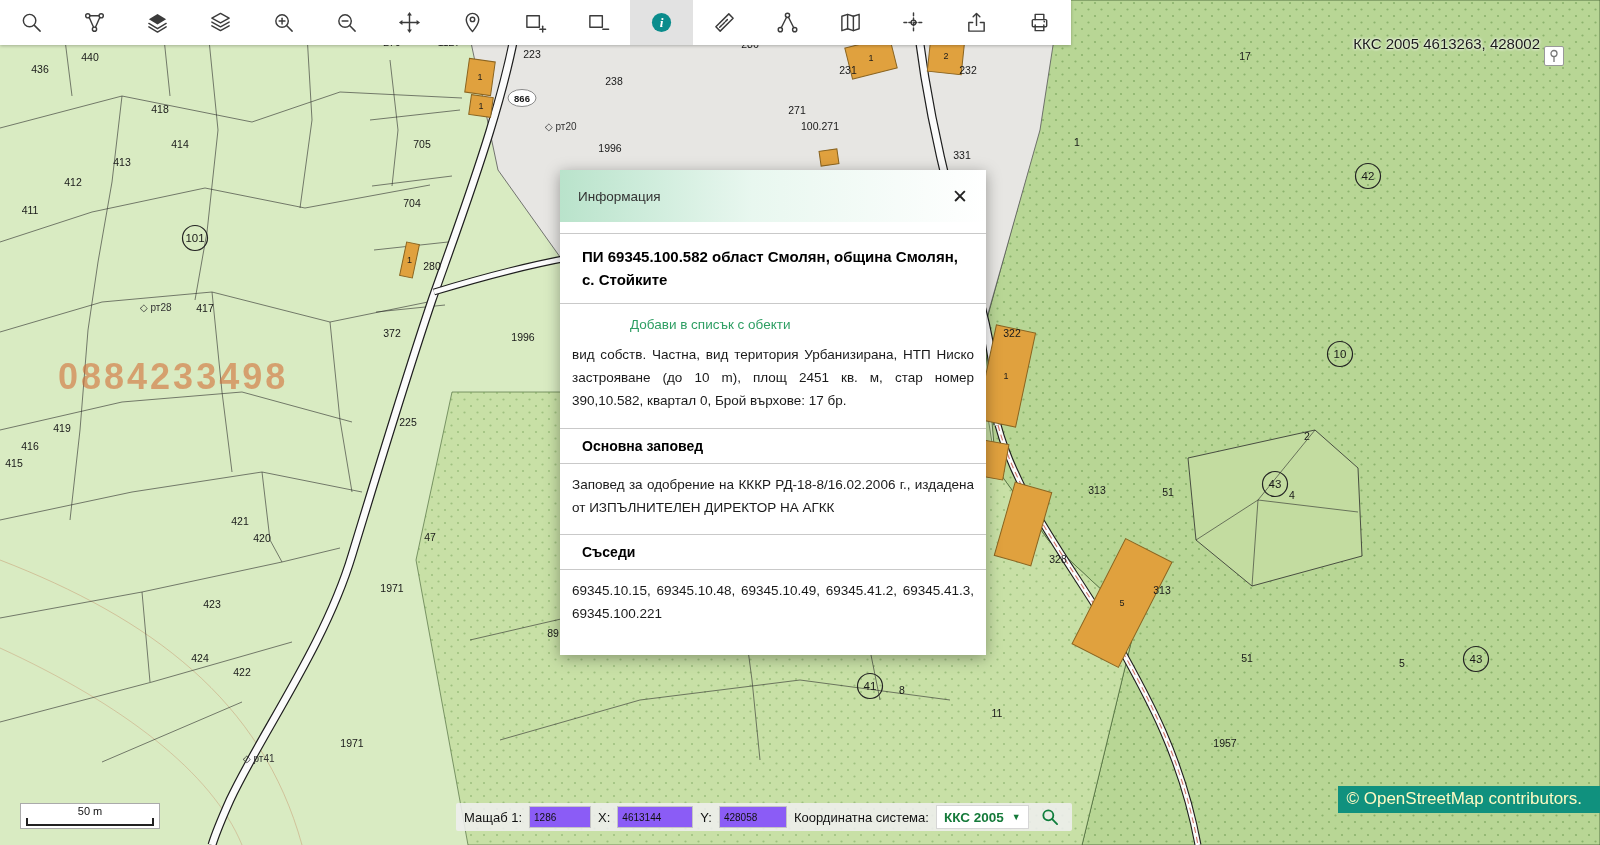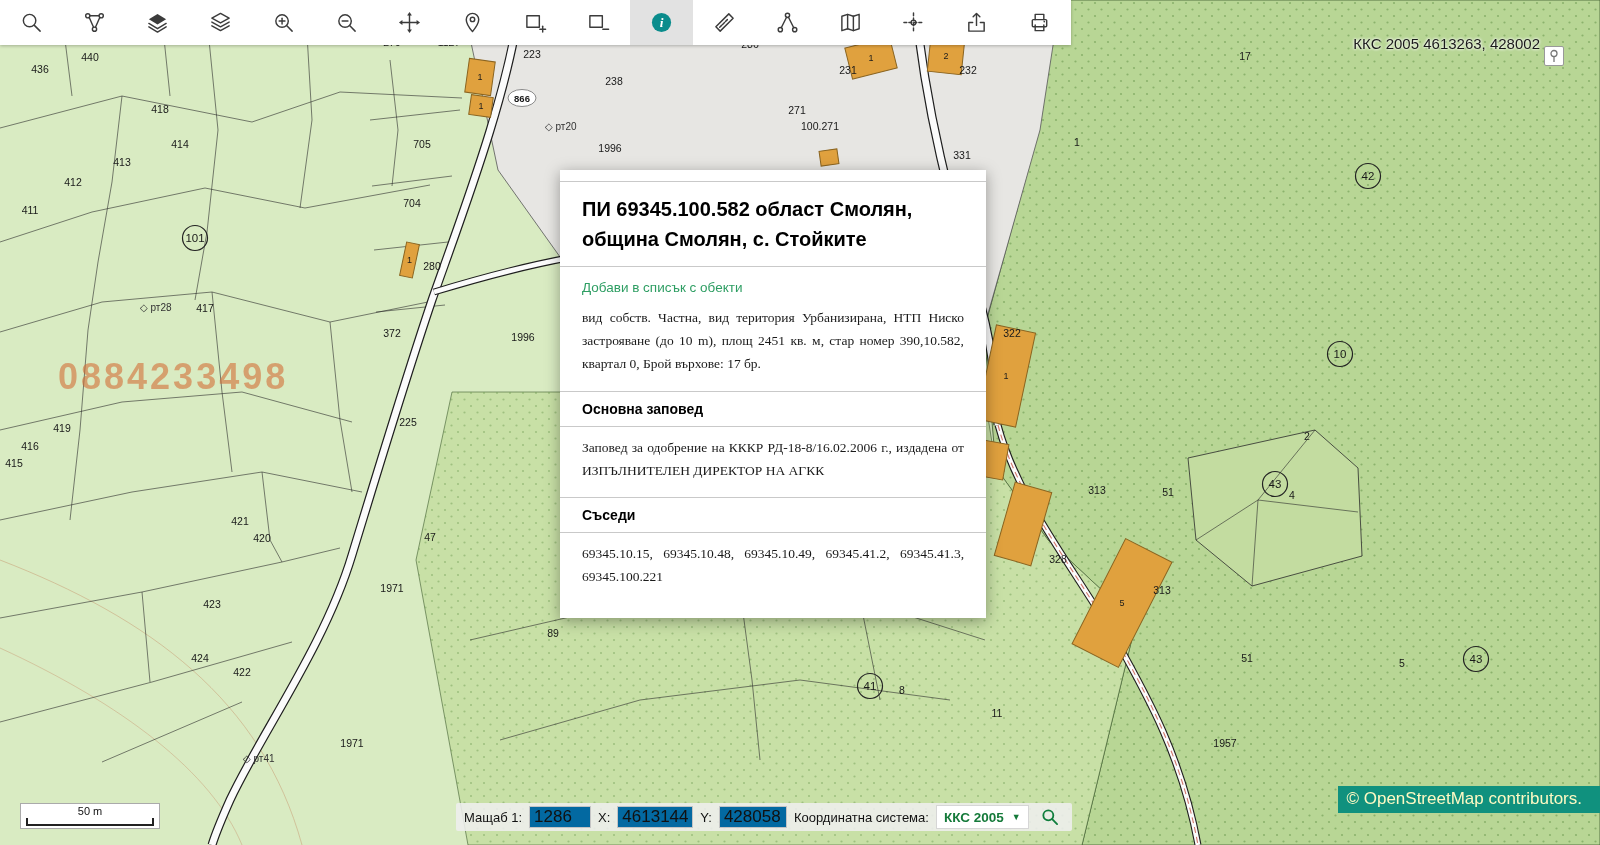--- a/index.html
+++ b/index.html
@@ -36,36 +36,36 @@
     border:1px solid #999;border-radius:2px;z-index:4;display:flex;align-items:center;justify-content:center;cursor:pointer;}
   
   #infobox{position:absolute;left:560px;top:170px;width:426px;background:#fff;z-index:7;
     box-shadow:0 3px 14px rgba(0,0,0,0.35);}
   #ib-header{height:52px;display:flex;align-items:center;justify-content:space-between;padding:0 18px;
     background:linear-gradient(90deg,#b9e3cb 0%,#e8f7ef 45%,#ffffff 100%);}
   #ib-title{font-size:13.5px;color:#333;}
   #ib-close{font-size:19px;color:#222;cursor:pointer;line-height:1;}
   .ib-body{padding-top:11px;padding-bottom:14px;}
   .ib-title-block{margin:0;padding:12px 22px;border-top:1px solid #c9c9c9;border-bottom:1px solid #c9c9c9;
-    font-weight:bold;font-size:20px;line-height:1.5;color:#000;}
-  .ib-link{display:block;padding:13px 22px 2px;color:#2e9e63;font-size:13.5px;text-decoration:none;cursor:pointer;}
-  .ib-text{margin:9px 22px 15px;font-size:13.5px;color:#1a1a1a;line-height:1.72;text-align:justify;font-family:Liberation Serif, serif;}
+    font-weight:bold;font-size:15px;line-height:1.5;color:#000;}
+  .ib-link{display:block;padding:13px 22px 2px;color:#2e9e63;font-size:13.5px;text-decoration:none;cursor:pointer;margin-left:48px;}
+  .ib-text{margin:9px 12px 15px;font-size:13.5px;color:#1a1a1a;line-height:1.72;text-align:justify;}
   .ib-section{border-top:1px solid #c9c9c9;border-bottom:1px solid #c9c9c9;padding:9px 22px;
     font-weight:bold;font-size:14px;color:#000;}
   
   #scalebar{position:absolute;left:20px;bottom:16px;width:138px;height:24px;background:#fff;
     border:1px solid #aaa;z-index:5;text-align:center;}
   #scalebar .sb-label{font-size:11px;color:#111;display:block;margin-top:1px;}
   #scalebar .sb-line{position:absolute;left:5px;right:5px;bottom:2px;height:6px;
     border-left:2px solid #222;border-right:2px solid #222;border-bottom:2px solid #222;}
   
   #statusbar{position:absolute;left:456px;bottom:14px;height:28px;display:flex;align-items:center;gap:7px;
     background:rgba(238,238,238,0.88);padding:0 8px;z-index:5;border-radius:2px;}
   #statusbar .sb-lab{font-size:13px;color:#111;white-space:nowrap;}
-  #statusbar input{height:20px;border:1px solid #c4c4c4;background:#0369a1;font-size:17px;
+  #statusbar input{height:20px;border:1px solid #c4c4c4;background:#8b5cf6;font-size:10px;
     font-family:"Liberation Sans",sans-serif;padding:0 4px;color:#111;}
   #in-scale{width:52px;} #in-x{width:66px;} #in-y{width:58px;}
   #crs-select{display:flex;align-items:center;gap:8px;background:#fff;border:1px solid #d6d6d6;
     height:22px;padding:0 7px;cursor:pointer;}
   #crs-select .crs-val{font-size:13.5px;font-weight:bold;color:#157a3a;}
   #crs-select .crs-arrow{font-size:9px;color:#157a3a;}
   #sb-search{width:28px;height:26px;display:flex;align-items:center;justify-content:center;cursor:pointer;}
   
   #attribution{position:absolute;right:0;bottom:32px;background:#10917e;color:#fef9c3;
     font-size:17px;padding:3px 18px 4px 8px;z-index:5;cursor:pointer;}
@@ -364,20 +364,24 @@
 
   <div id="coord-readout">ККС 2005 4613263, 428002</div>
   <div id="pin-box">
     <svg width="12" height="14" viewBox="0 0 12 14">
         <circle cx="6" cy="4.5" r="3" stroke="#777" fill="none" stroke-width="1.3"></circle>
         <line x1="6" y1="7.5" x2="6" y2="13" stroke="#777" stroke-width="1.3"></line>
       </svg>
   </div>
 
   <div id="infobox">
+    <div id="ib-header">
+      <span id="ib-title">Информация</span>
+      <span id="ib-close">✕</span>
+    </div>
     <div class="ib-body">
       <div class="ib-title-block">ПИ 69345.100.582 област Смолян, община Смолян, с. Стойките</div>
       <a class="ib-link">Добави в списък с обекти</a>
       <p class="ib-text">вид собств. Частна, вид територия Урбанизирана, НТП Ниско застрояване (до 10 m), площ 2451 кв. м, стар номер 390,10.582, квартал 0, Брой върхове: 17 бр.</p>
       <div class="ib-section">Основна заповед</div>
       <p class="ib-text">Заповед за одобрение на КККР РД-18-8/16.02.2006 г., издадена от ИЗПЪЛНИТЕЛЕН ДИРЕКТОР НА АГКК</p>
       <div class="ib-section">Съседи</div>
       <p class="ib-text">69345.10.15, 69345.10.48, 69345.10.49, 69345.41.2, 69345.41.3, 69345.100.221</p>
     </div>
   </div>

